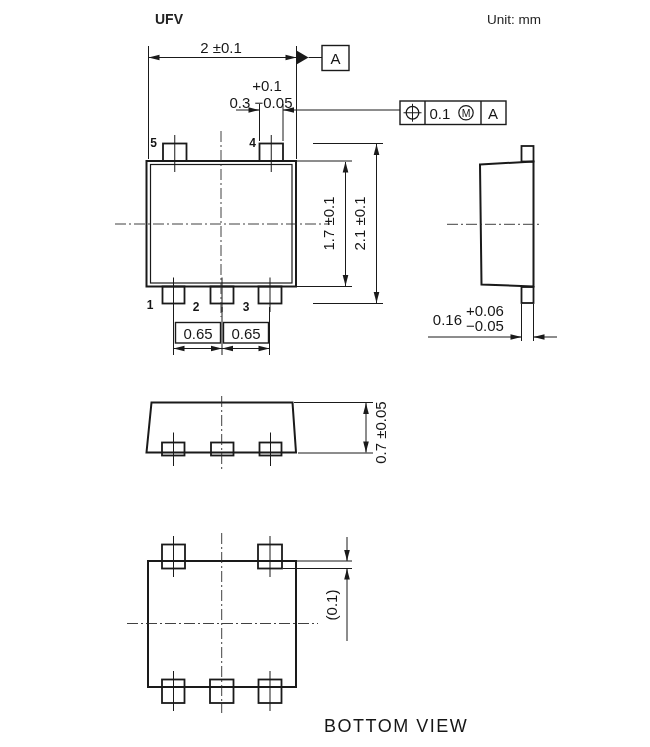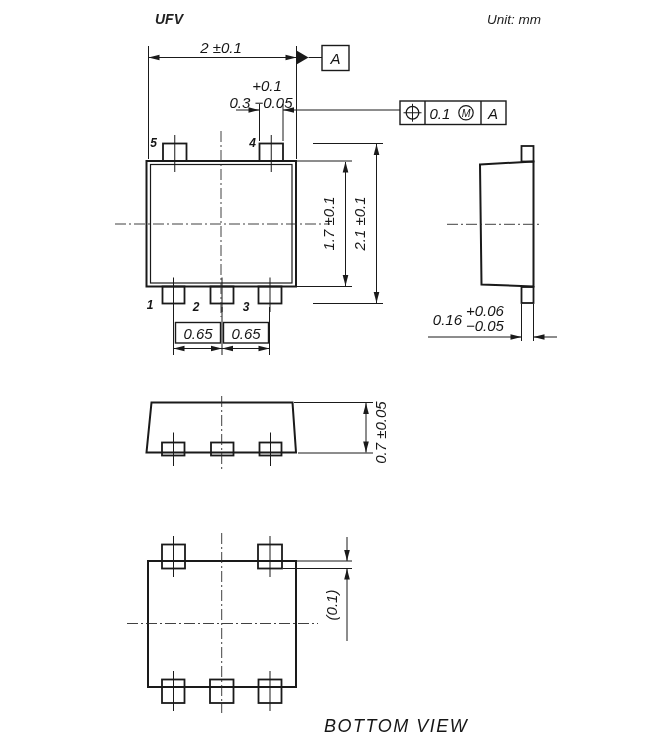--- a/index.html
+++ b/index.html
@@ -1,16 +1,16 @@
 <!DOCTYPE html>
 <html><head>
 <meta charset="utf-8">
 <style>
   html,body{margin:0;padding:0;background:#ffffff;}
-  #stage{position:relative;width:650px;height:747px;background:#ffffff;overflow:hidden;font-style:italic;}
+  #stage{position:relative;width:650px;height:747px;background:#ffffff;overflow:hidden;}
   svg{display:block;}
   
   .o2 {fill:none;stroke:#1a1a1a;stroke-width:2;}
   .o18{fill:none;stroke:#1a1a1a;stroke-width:1.8;}
   .o12{fill:none;stroke:#1a1a1a;stroke-width:1.2;}
   
   .d  {fill:none;stroke:#1a1a1a;stroke-width:1;}
   .d14{fill:none;stroke:#1a1a1a;stroke-width:1.4;}
   
   .cl {fill:none;stroke:#2b2b2b;stroke-width:0.9;stroke-dasharray:11 3 2 3;}

